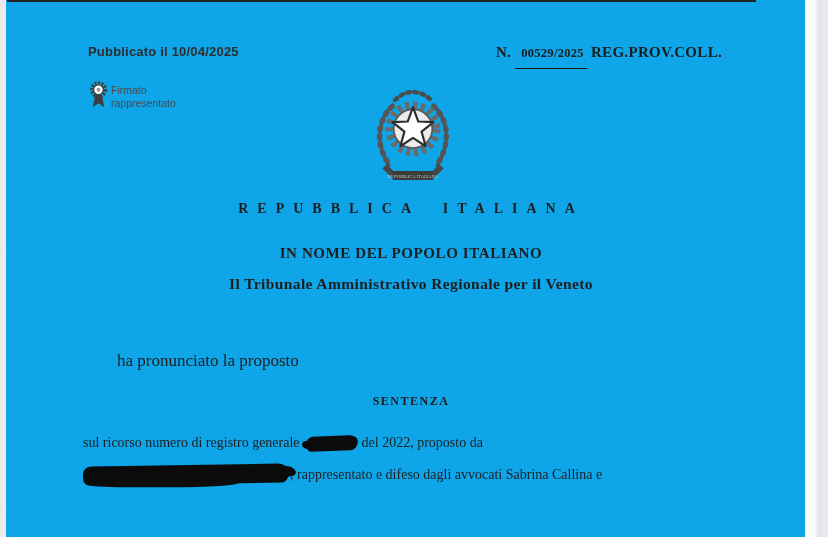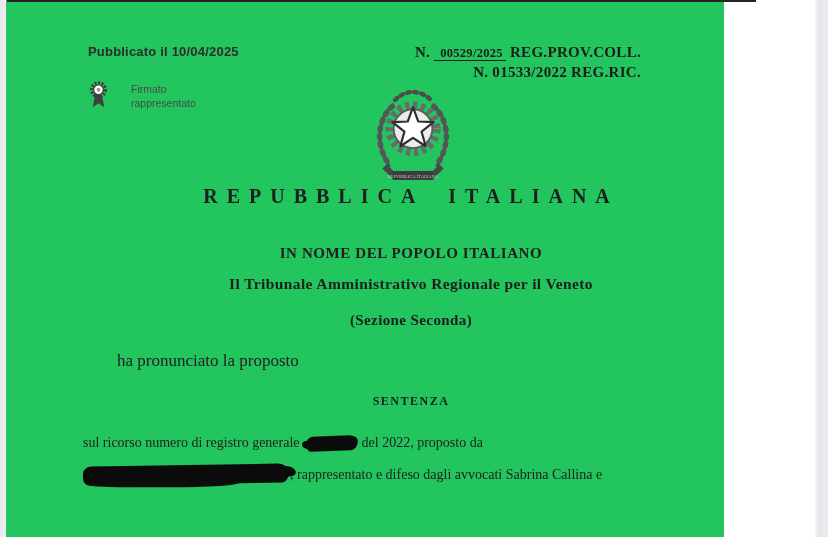--- a/index.html
+++ b/index.html
@@ -7,23 +7,23 @@
     padding: 0;
     width: 828px;
     height: 537px;
     background: #ffffff;
     overflow: hidden;
     font-family: "Liberation Serif", serif;
     color: #1f1f1f;
   }
   .page {
     position: relative;
-    width: 724px;
+    width: 805px;
     height: 537px;
-    background: #22c55e;
+    background: #0ea5e9;
   }
   
   .edge-left {
     position: absolute; left: 0; top: 0; width: 6px; height: 537px;
     background: linear-gradient(90deg, #e7e7ec, #ededf1);
   }
   .edge-right {
     position: absolute; left: 815px; top: 0; width: 13px; height: 537px;
     background: linear-gradient(90deg, #f7f7f9, #e3e3ea 35%, #ececf0 80%, #e6e6ec);
   }
@@ -33,50 +33,50 @@
   }
   
   .published {
     position: absolute; left: 88px; top: 44px;
     font-family: "Liberation Sans", sans-serif;
     font-weight: bold; font-size: 13px; color: #2d2d2d;
     letter-spacing: 0.2px;
   }
   .signature {
     position: absolute; left: 88px; top: 80px;
-    display: flex; align-items: center; gap: 22px;
+    display: flex; align-items: flex-end; gap: 2px;
   }
   .sig-text {
     font-family: "Liberation Sans", sans-serif;
     font-size: 10.5px; color: #4a4a4a; line-height: 1.25; padding-top: 3px;
   }
   .sig-text span { display: block; }
   
   .registry {
     position: absolute; right: 83px; top: 42px;
     text-align: right;
     font-family: "Liberation Serif", serif;
     font-weight: bold; font-size: 15px; color: #1c1c1c;
     letter-spacing: 0.3px; line-height: 1.35;
   }
   .reg-number {
     font-size: 12.5px;
     border-bottom: 1.5px solid #1c1c1c;
-    padding: 0 3px 0 6px;
+    padding: 0 3px 8px 6px;
   }
   
   .emblem {
     position: absolute; left: 368px; top: 84px; width: 90px; height: 104px;
   }
   
   .center-line {
     position: absolute; left: 7px; width: 808px;
     text-align: center; font-weight: bold; color: #1e1e1e;
   }
-  .h-republic { top: 185px; font-size: 20px; letter-spacing: 9px; word-spacing: 11px; }
+  .h-republic { top: 201px; font-size: 14px; letter-spacing: 9px; word-spacing: 11px; }
   .h-inname   { top: 237px; font-size: 15px; letter-spacing: 0.6px; margin-top: 8px; }
   .h-tribunal { top: 275px; font-size: 15.5px; letter-spacing: 0.4px; }
   .h-section  { top: 312px; font-size: 15px; letter-spacing: 0.4px; }
   .h-sentenza { top: 394px; font-size: 12px; letter-spacing: 1.5px; }
   
   .pronounce {
     position: absolute; left: 117px; top: 351px;
     font-size: 17px; color: #222;
   }
   .body-line {
@@ -144,21 +144,20 @@
       <span>rappresentato</span>
     </div>
   </div>
 
   <div class="registry">
     <div>
       <span>N.</span>
       <span class="reg-number">00529/2025</span>
       <span>REG.PROV.COLL.</span>
     </div>
-    <div>N. 01533/2022 REG.RIC.</div>
   </div>
 
   <div class="emblem">
     <svg width="90" height="104" viewBox="0 0 100 112" aria-hidden="true">
 
       <path d="M24,90 C8,66 10,38 28,20" fill="none" stroke="#4c4c4c" stroke-width="3"></path>
       <path d="M76,90 C92,66 90,38 72,20" fill="none" stroke="#4c4c4c" stroke-width="3"></path>
       <path d="M21,84 C8,62 11,38 27,23" fill="none" stroke="#555555" stroke-width="6" stroke-dasharray="2.6 6.5" stroke-linecap="round"></path>
       <path d="M79,84 C92,62 89,38 73,23" fill="none" stroke="#555555" stroke-width="6" stroke-dasharray="2.6 6.5" stroke-linecap="round"></path>
       <path d="M30,16 C36,10 44,7 50,7 C56,7 64,10 70,16" fill="none" stroke="#4c4c4c" stroke-width="5" stroke-dasharray="3 5" stroke-linecap="round"></path>
@@ -170,21 +169,20 @@
 
       <path d="M16,92 L28,104 L72,104 L84,92 L79,87 L70,97 L30,97 L21,87 Z" fill="#474747"></path>
       <rect x="27" y="95" width="46" height="10" rx="2" fill="#3c3c3c"></rect>
       <text x="50" y="102.5" font-size="4.4" fill="#d9d9d9" text-anchor="middle" letter-spacing="0.4" font-family="Liberation Serif, serif">REPVBBLICA ITALIANA</text>
     </svg>
   </div>
 
   <div class="center-line h-republic">REPUBBLICA ITALIANA</div>
   <div class="center-line h-inname">IN NOME DEL POPOLO ITALIANO</div>
   <div class="center-line h-tribunal">Il Tribunale Amministrativo Regionale per il Veneto</div>
-  <div class="center-line h-section">(Sezione Seconda)</div>
 
   <div class="pronounce">ha pronunciato la proposto</div>
 
   <div class="center-line h-sentenza">SENTENZA</div>
 
   <div class="body-line bl-1">
     <span>sul ricorso numero di registro generale</span><span class="redact redact-small"></span><span>del 2022, proposto da</span>
   </div>
 
   <div class="body-line bl-2">

